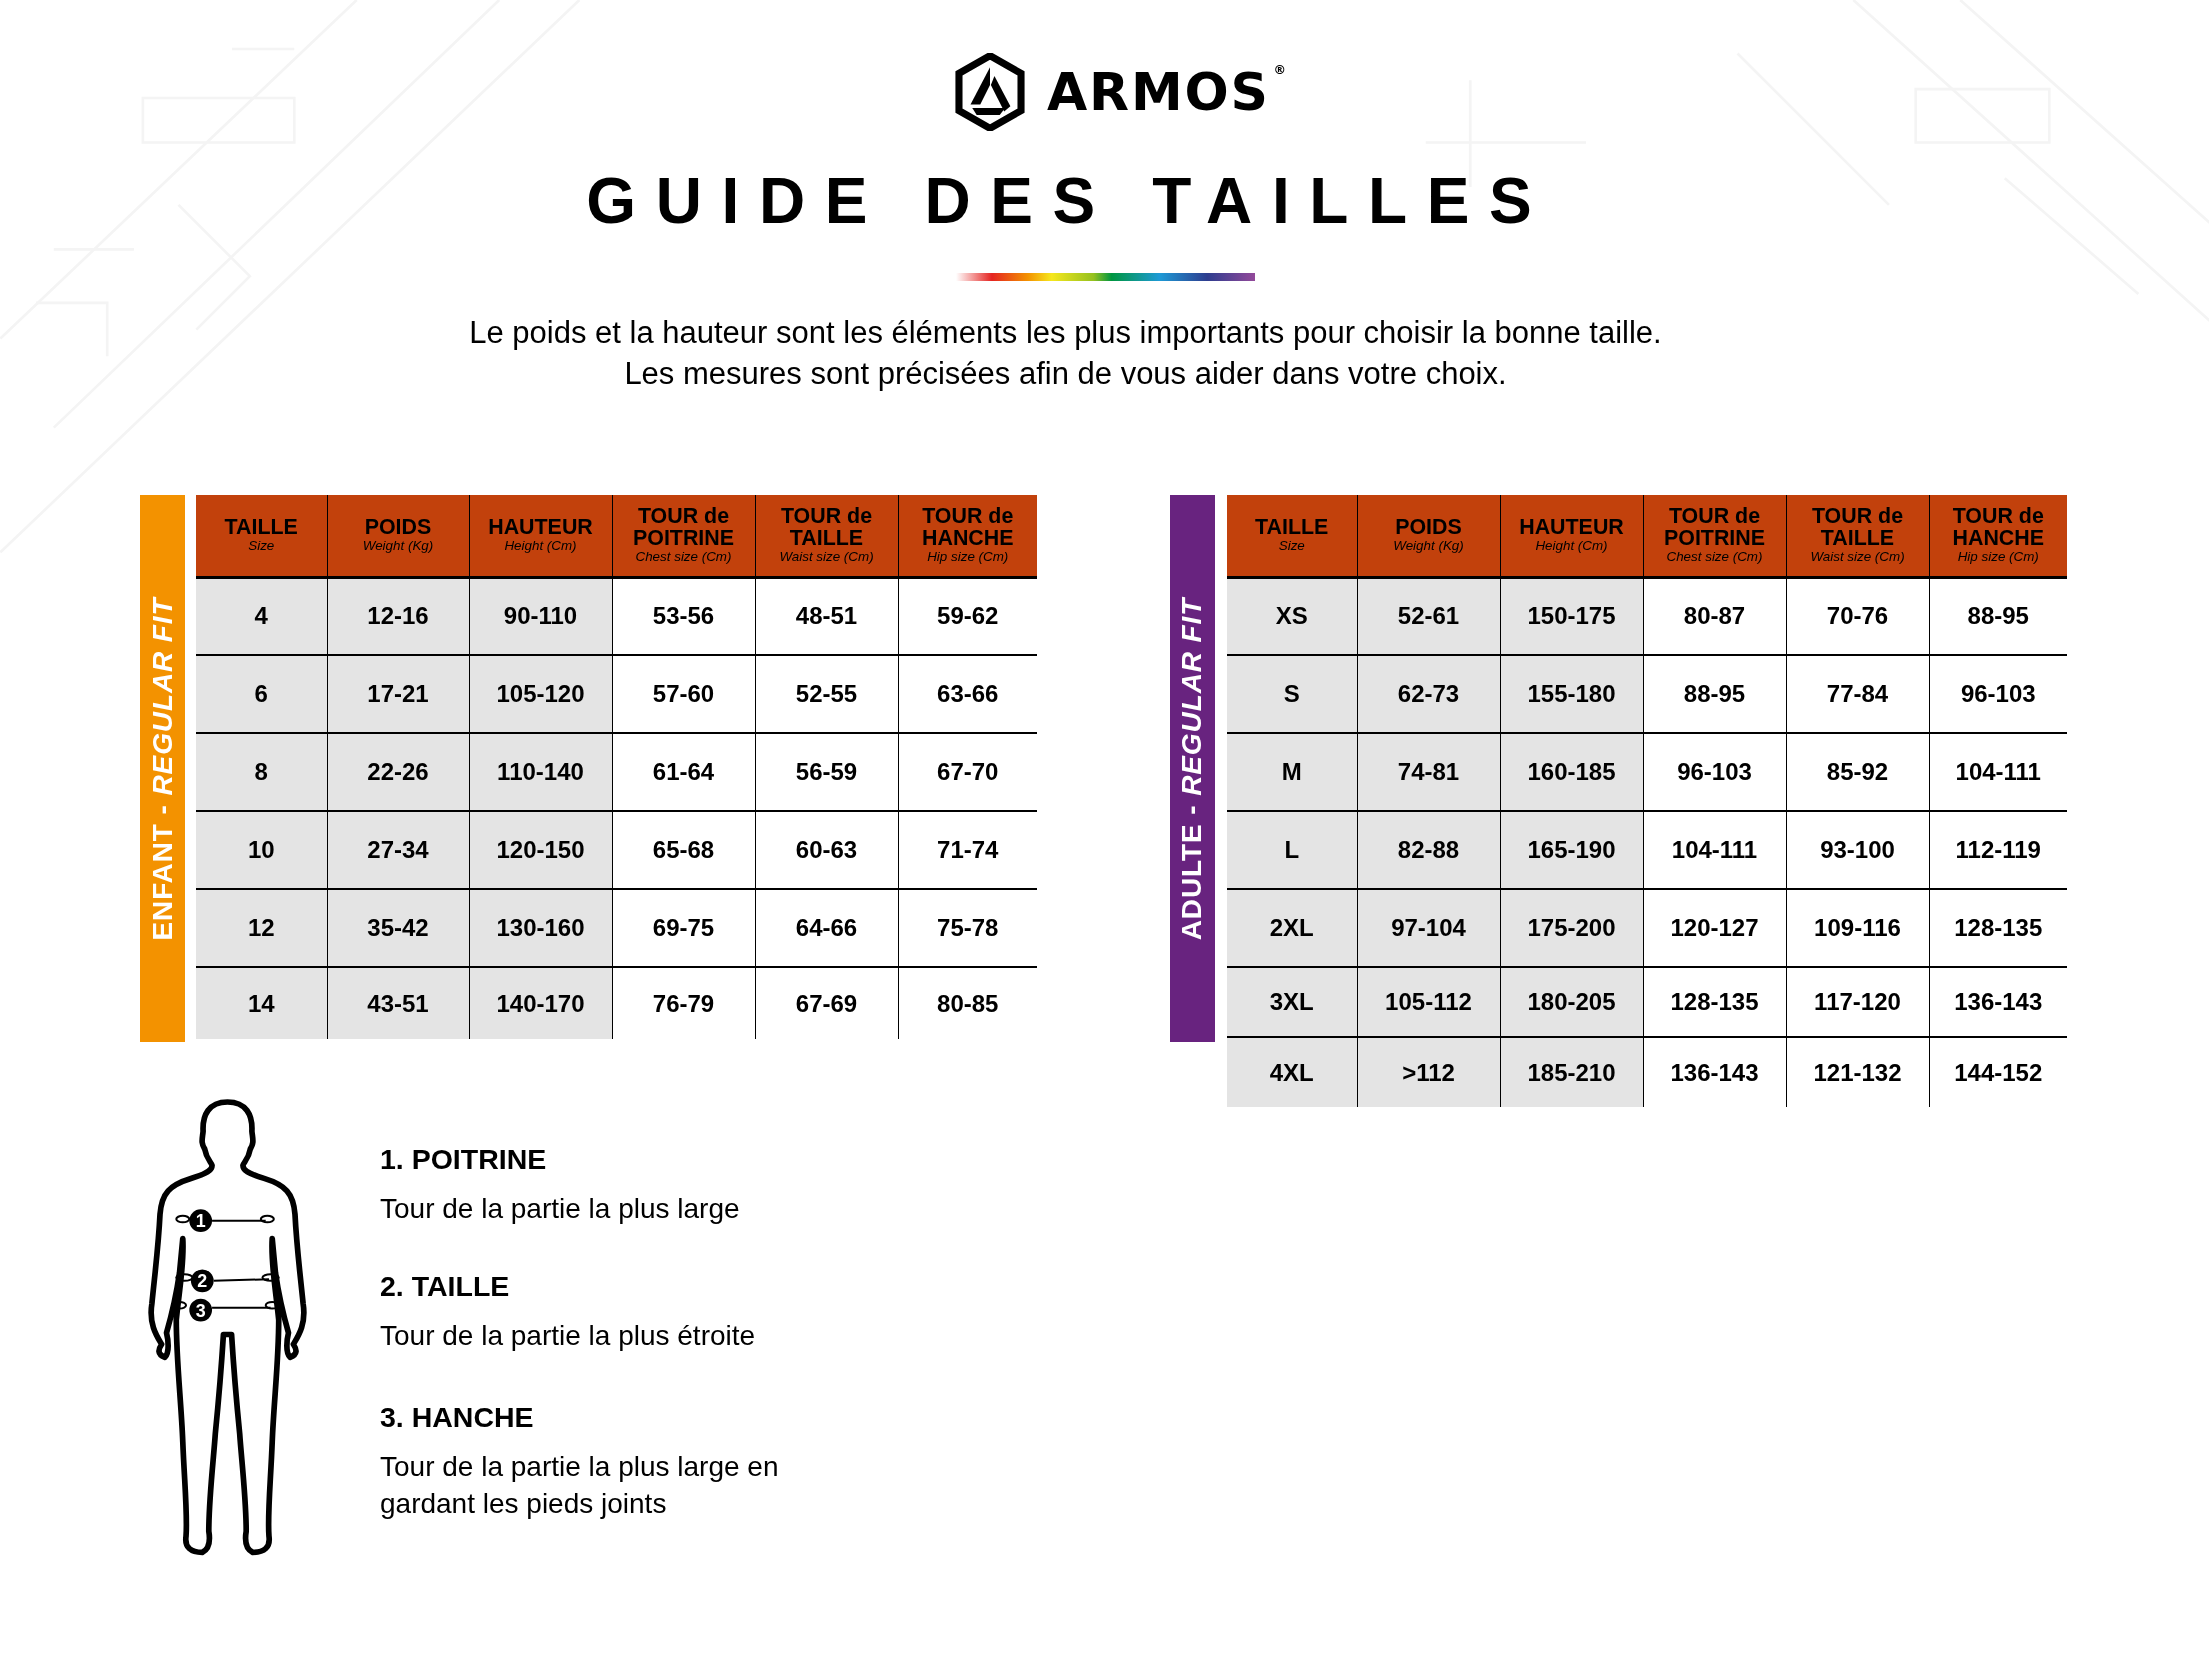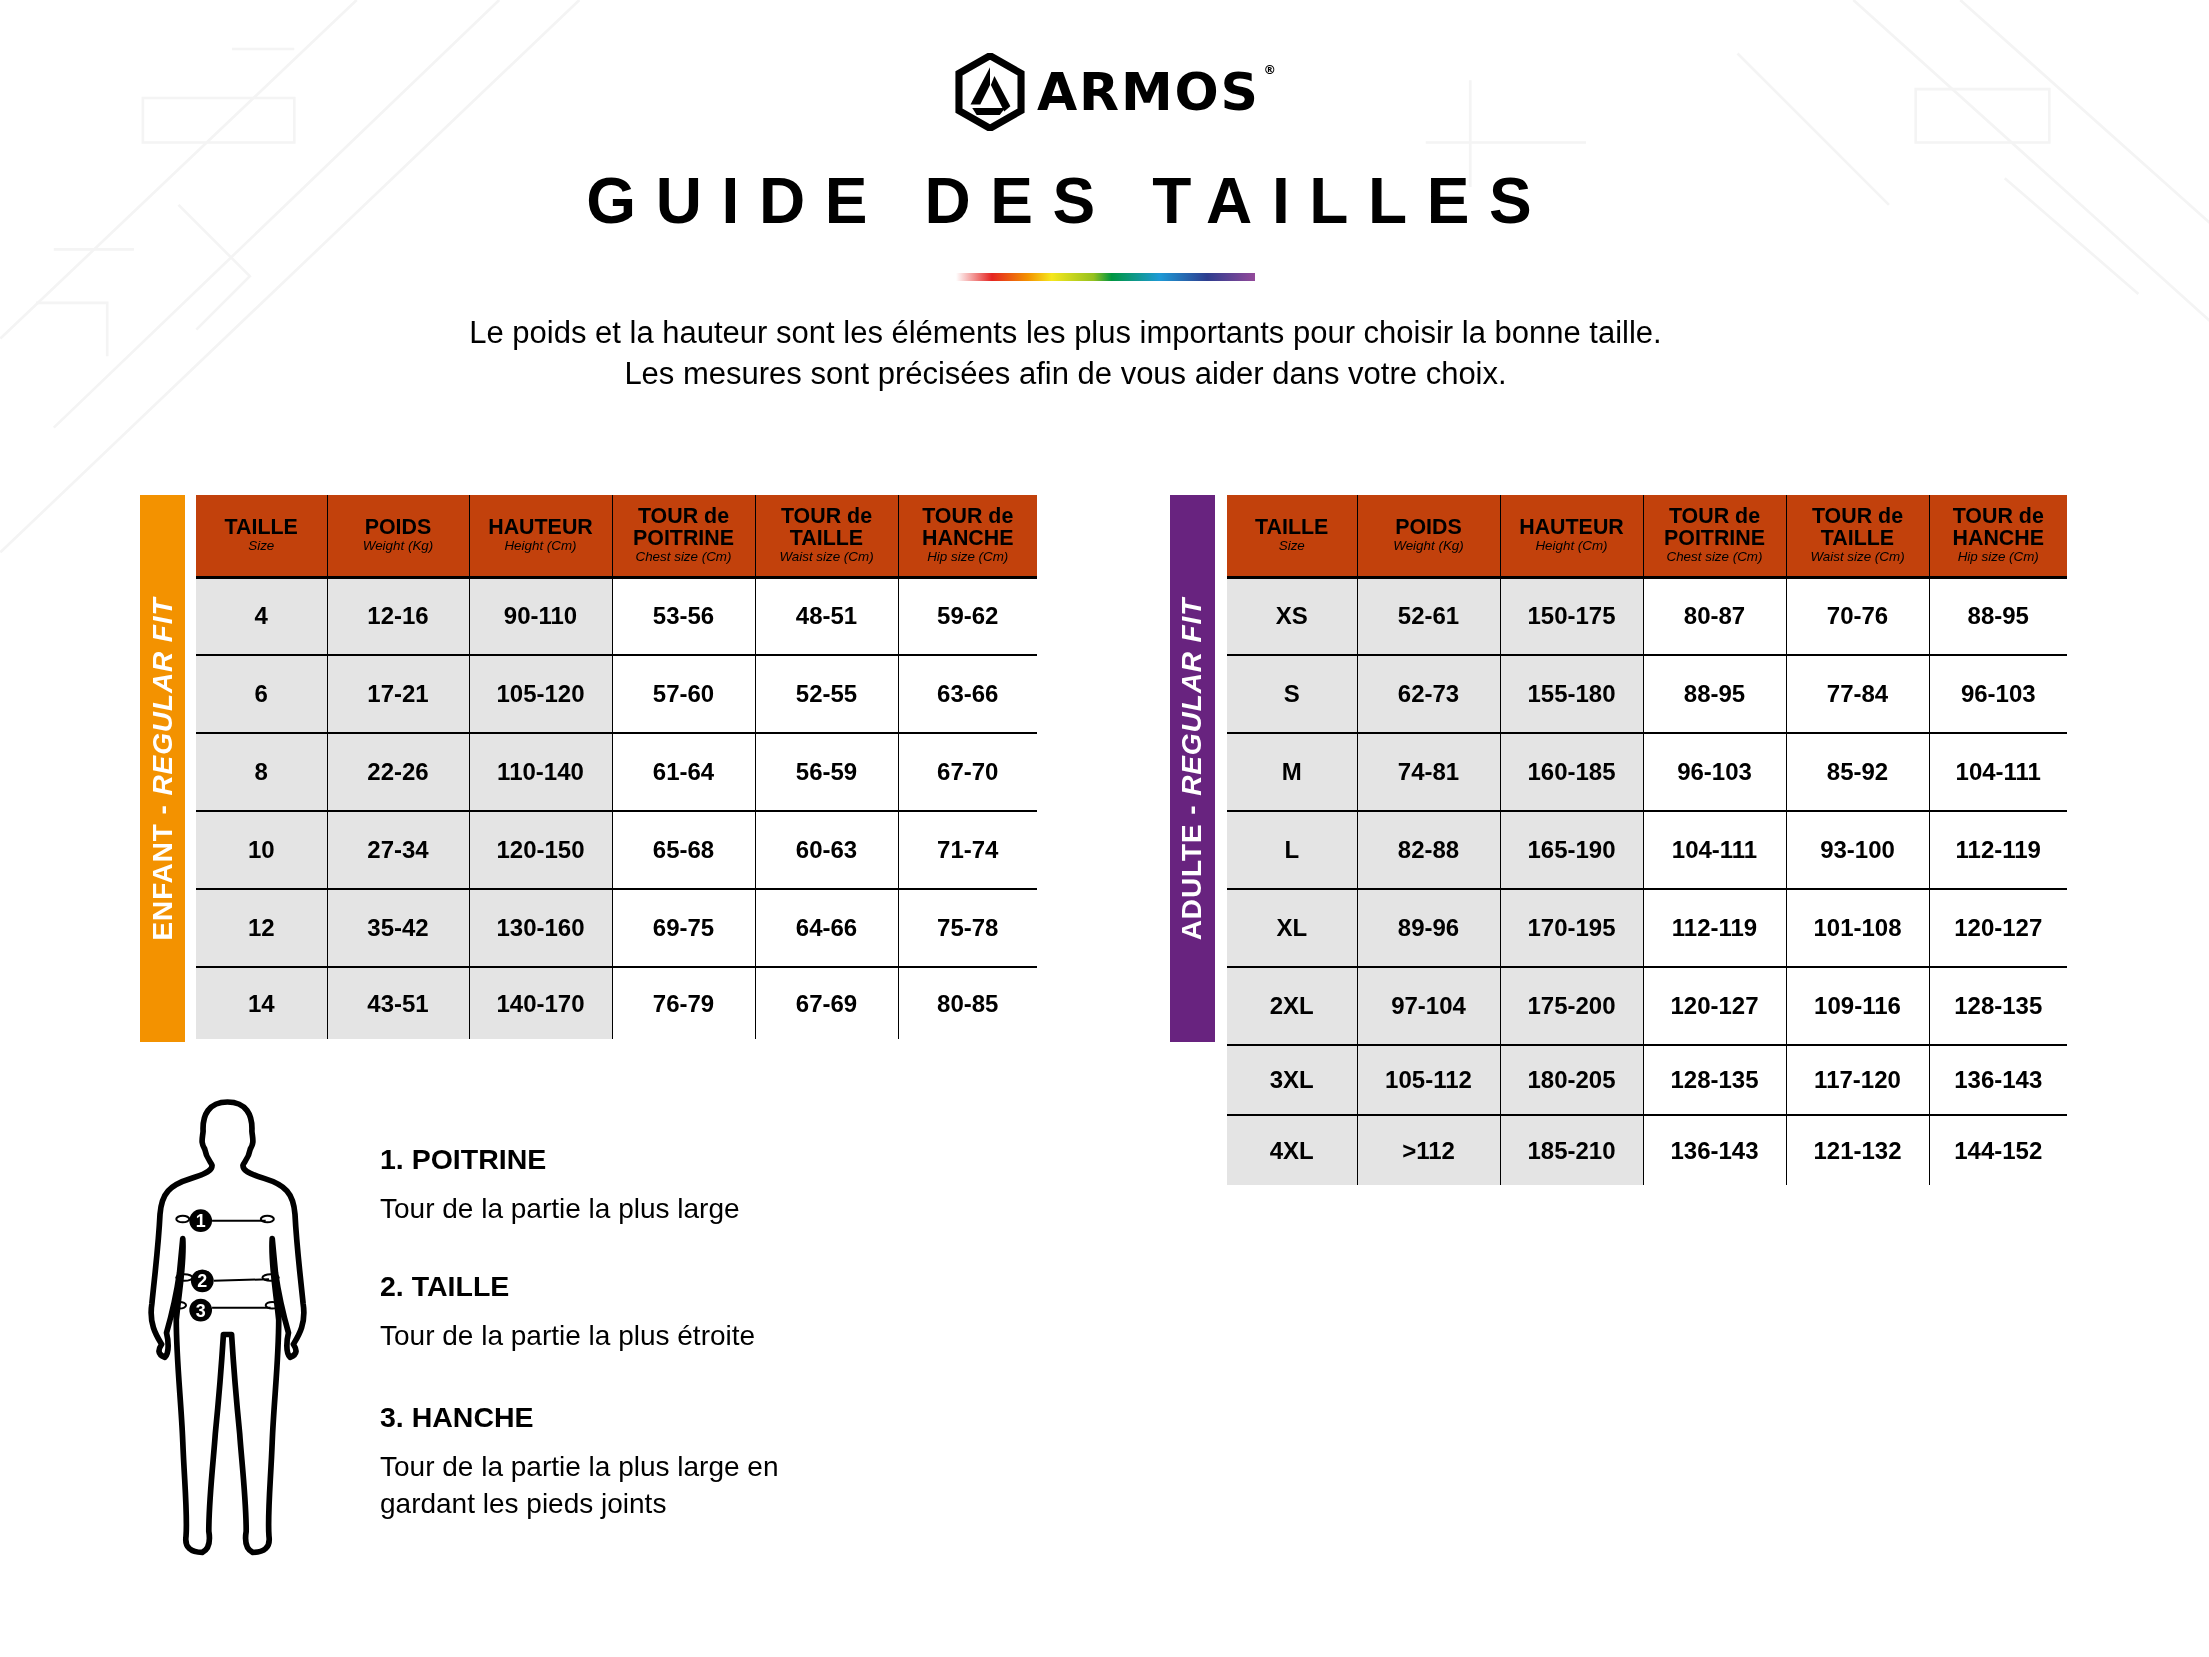--- a/index.html
+++ b/index.html
@@ -1,21 +1,21 @@
 <!DOCTYPE html>
 <html style="font-size:14.3px"><head>
 <meta charset="utf-8">
 <style>
   * { box-sizing: border-box; margin: 0; padding: 0; }
   html, body { width: 2210px; height: 1657px; background: #ffffff; overflow: hidden; }
   body { position: relative; font-family: "Liberation Sans", sans-serif; color: #000; }
 
   .watermark { position: absolute; inset: 0; pointer-events: none; }
 
-  .logo { position: absolute; left: 955px; top: 52px; height: 80px; display: flex; align-items: center; gap: 12px; }
+  .logo { position: absolute; left: 955px; top: 52px; height: 80px; display: flex; align-items: center; gap: 22px; }
   .logo svg { display: block; }
   .logo-word { font-family: "DejaVu Sans", sans-serif; font-weight: 700; font-size: 52px; letter-spacing: 1.8px; line-height: 1; position: relative; }
   .logo-reg { position: absolute; right: -18px; top: -1.8px; font-size: 12.5px; font-weight: 700; }
 
   .title { position: absolute; left: 0; width: 2118px; top: 166px; text-align: center;
            font-family: "Liberation Sans", sans-serif; font-weight: 700; font-size: 64px;
            letter-spacing: 19.6px; line-height: 71px; padding-left: 19.6px; }
 
   .rainbow { position: absolute; left: 956px; top: 273px; width: 299px; height: 8px;
              background: linear-gradient(90deg, rgba(230,40,40,0) 0%, #e52421 12%, #f39200 24%, #f6e71d 32%, #95c11f 46%, #009640 52%, #1d9ad6 68%, #2e3d8f 84%, #93499a 100%); }
@@ -253,28 +253,20 @@
         <td class="w">85-92</td>
         <td class="w">104-111</td>
       </tr>
     <tr>
         <td class="g">L</td>
         <td class="g">82-88</td>
         <td class="g">165-190</td>
         <td class="w">104-111</td>
         <td class="w">93-100</td>
         <td class="w">112-119</td>
-      </tr>
-    <tr>
-        <td class="g">XL</td>
-        <td class="g">89-96</td>
-        <td class="g">170-195</td>
-        <td class="w">112-119</td>
-        <td class="w">101-108</td>
-        <td class="w">120-127</td>
       </tr>
     <tr>
         <td class="g">2XL</td>
         <td class="g">97-104</td>
         <td class="g">175-200</td>
         <td class="w">120-127</td>
         <td class="w">109-116</td>
         <td class="w">128-135</td>
       </tr>
     <tr class="r7">

